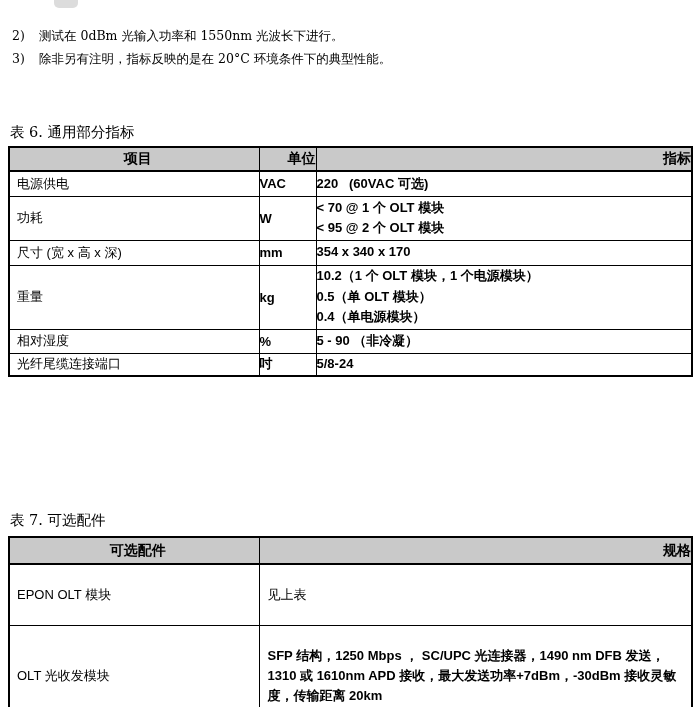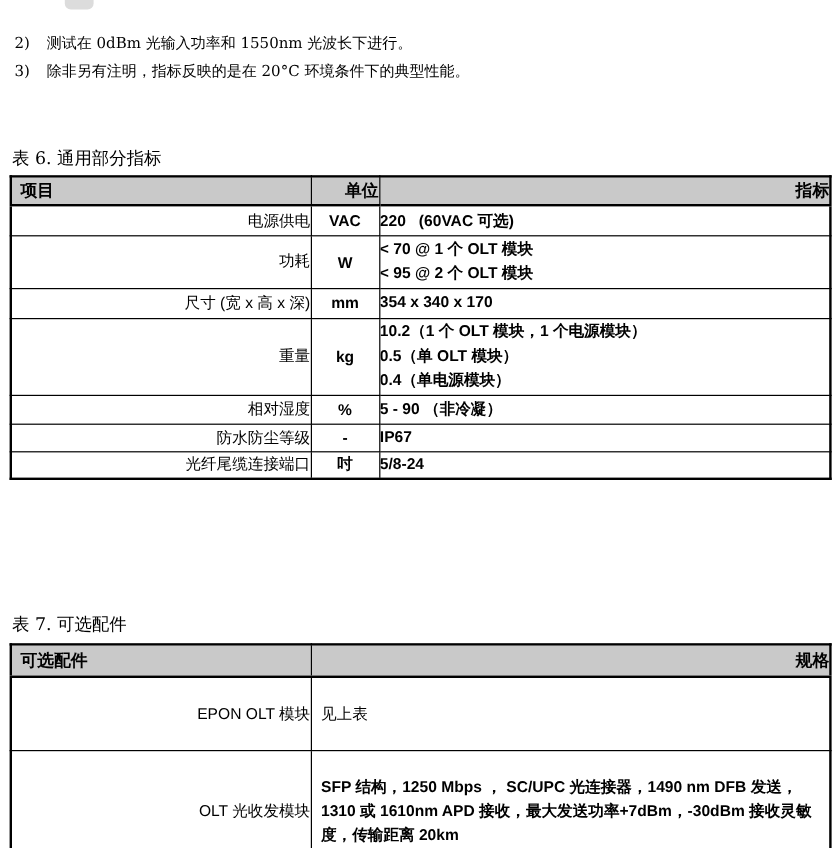--- a/index.html
+++ b/index.html
@@ -62,24 +62,24 @@
     font-size: 13px;
     padding: 0;
     overflow: hidden;
   }
   th {
     background: var(--hdr, #c9c9c9);
     font-size: 14px;
     font-weight: bold;
     border-bottom: 2px solid #000;
   }
-  th.left  { text-align: left; padding-left: 7px; }
+  th.left  { text-align: center; padding-left: 7px; }
   th.center{ text-align: right; margin-left: 42px; }
-  .c-item  { text-align: right; padding-left: 7px; font-weight: normal; }
-  .c-unit  { text-align: center; font-weight: bold; }
+  .c-item  { text-align: left; padding-left: 7px; font-weight: normal; }
+  .c-unit  { font-weight: bold; }
   .c-val   { text-align: left; font-weight: bold; white-space: pre-wrap; }
   .c-spec  { text-align: left; font-weight: normal; padding: 20px 8px; line-height: 20px; white-space: pre-wrap; }
   .c-spec.bold { font-weight: bold; }
   .vline   { line-height: 20.5px; }
 </style>
 </head>
 <body>
 
 <div class="page">
 
@@ -127,25 +127,20 @@
           <td class="c-item">重量</td>
           <td class="c-unit">kg</td>
           <td class="c-val"><div class="vline">10.2（1 个 OLT 模块，1 个电源模块）</div><div class="vline">0.5（单 OLT 模块）</div><div class="vline">0.4（单电源模块）</div></td>
         </tr>
         <tr style="height: 24px;">
           <td class="c-item">相对湿度</td>
           <td class="c-unit">%</td>
           <td class="c-val"><div class="vline">5 - 90 （非冷凝）</div></td>
         </tr>
         <tr style="height: 23px;">
-          <td class="c-item">防水防尘等级</td>
-          <td class="c-unit">-</td>
-          <td class="c-val"><div class="vline">IP67</div></td>
-        </tr>
-        <tr style="height: 23px;">
           <td class="c-item">光纤尾缆连接端口</td>
           <td class="c-unit">吋</td>
           <td class="c-val"><div class="vline">5/8-24</div></td>
         </tr>
       </tbody>
   </table>
 
   <div class="tbl-title" id="t7-title">表 7. 可选配件</div>
 
   <table id="t7">

